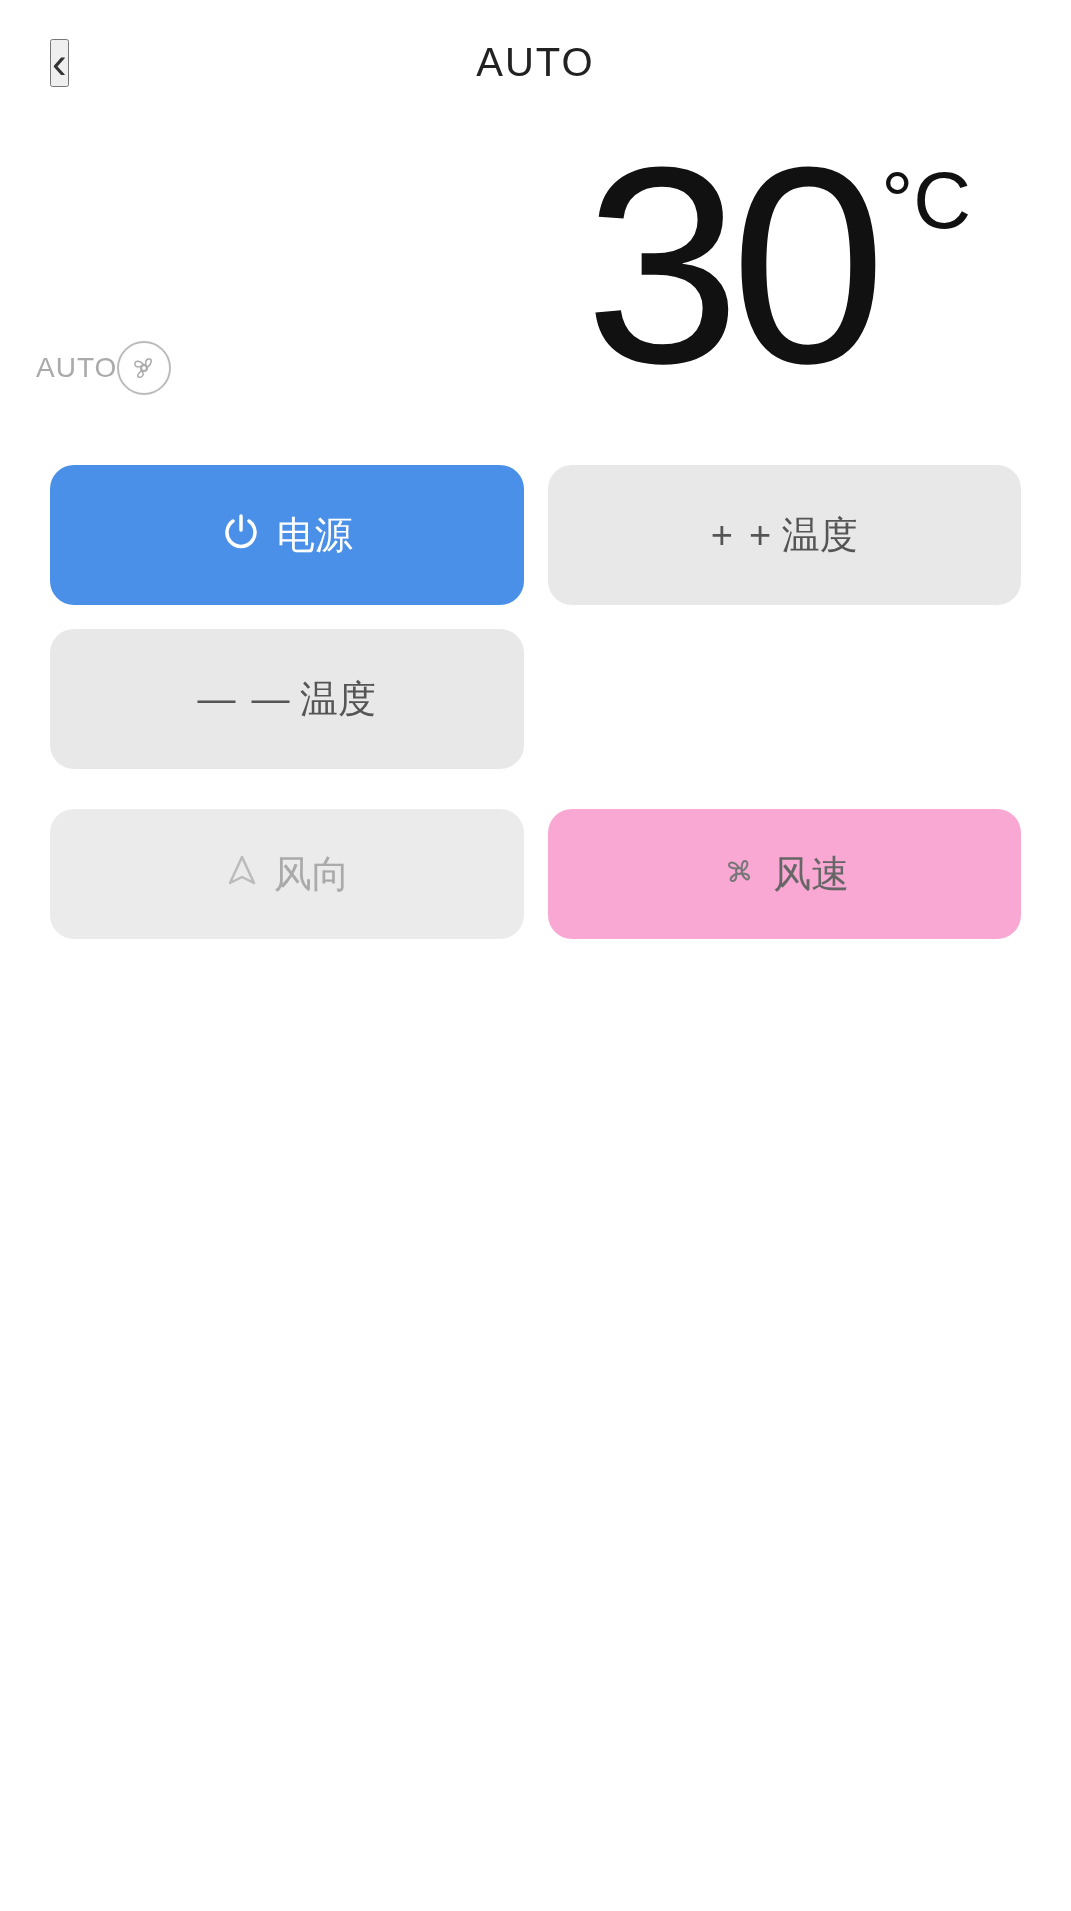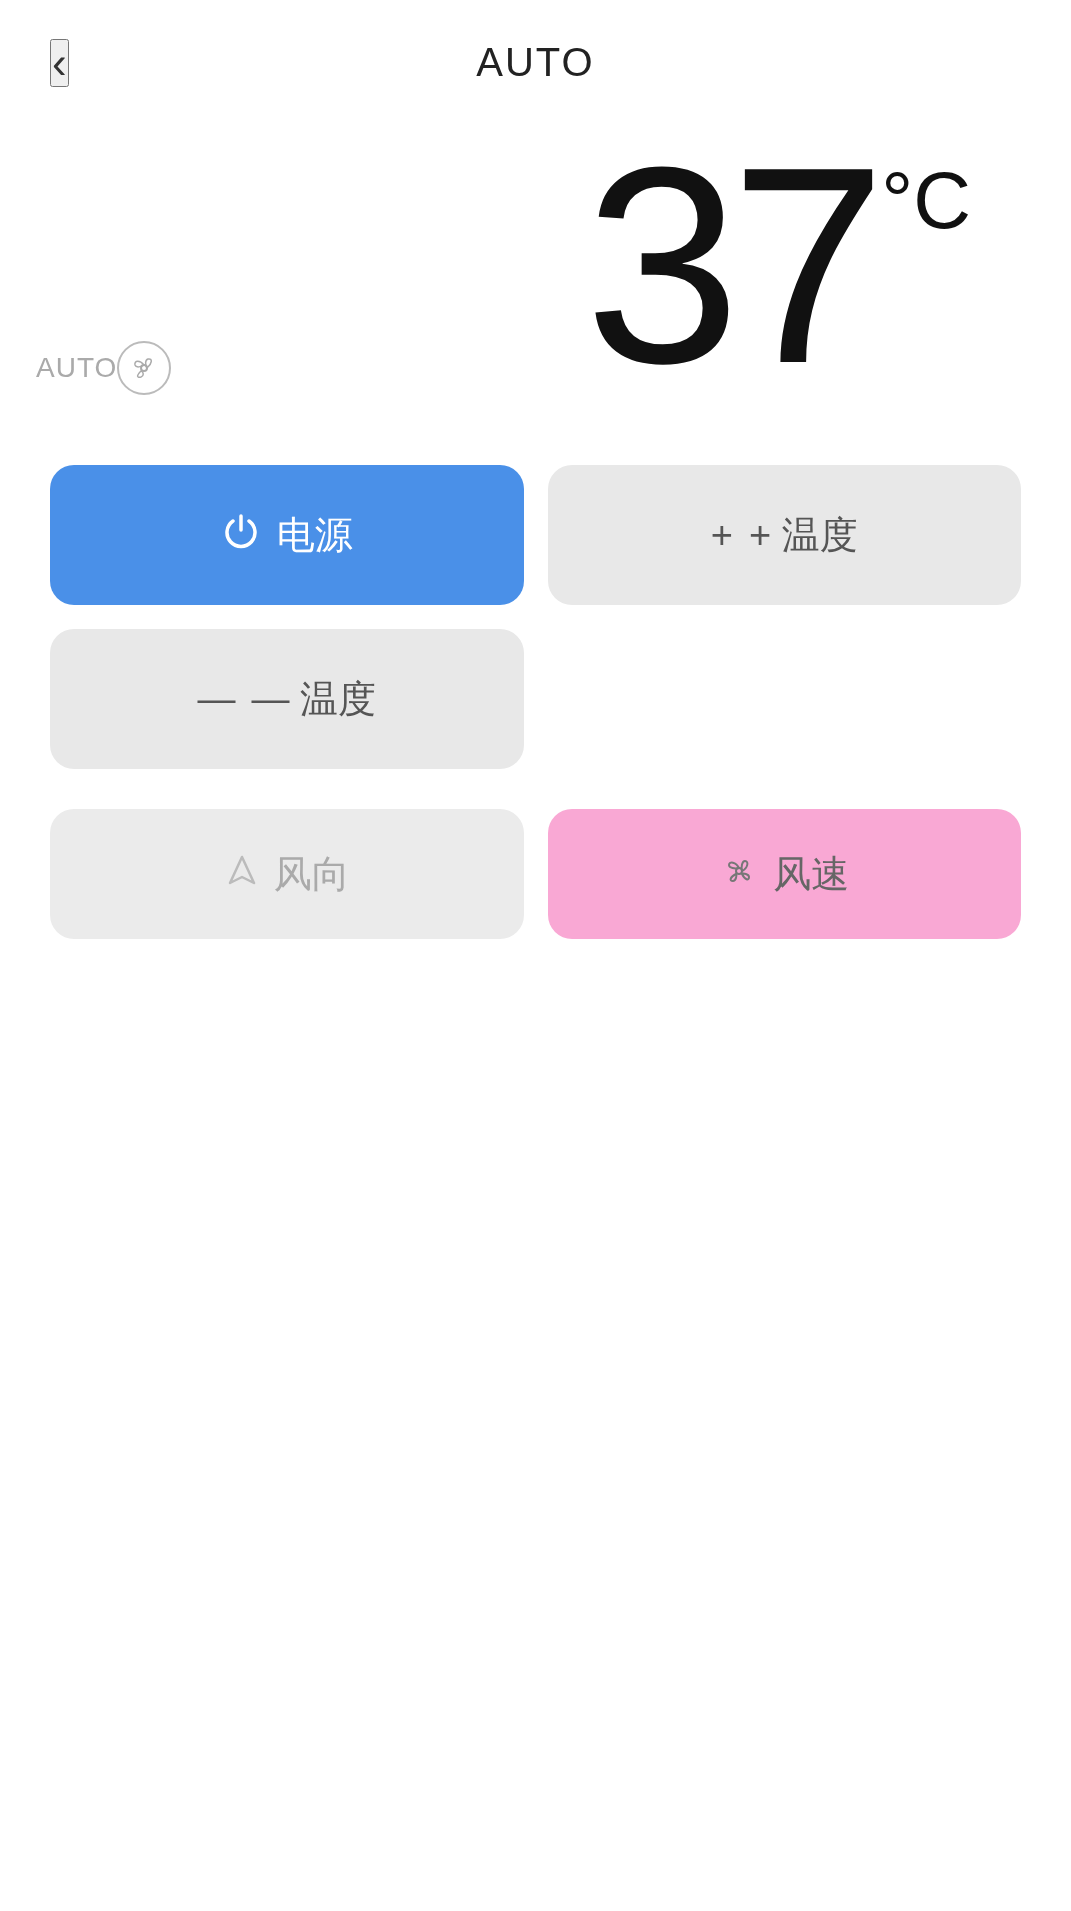--- a/index.html
+++ b/index.html
@@ -184,21 +184,21 @@
 
 <div class="header">
   <button class="back-btn">
     <span>‹</span>
   </button>
   <span class="header-title">AUTO</span>
 </div>
 
 <div class="temp-area">
   <div class="temp-display">
-    <span class="temp-number">37</span>
+    <span class="temp-number">30</span>
     <span class="temp-unit">°C</span>
   </div>
 
   <div class="mode-indicator">
     <span class="auto-label">AUTO</span>
     <div class="fan-icon-circle">
       <svg viewBox="0 0 36 36" fill="none" xmlns="http://www.w3.org/2000/svg">
 
         <circle cx="18" cy="18" r="3" stroke="#aaa" stroke-width="2"></circle>
 

